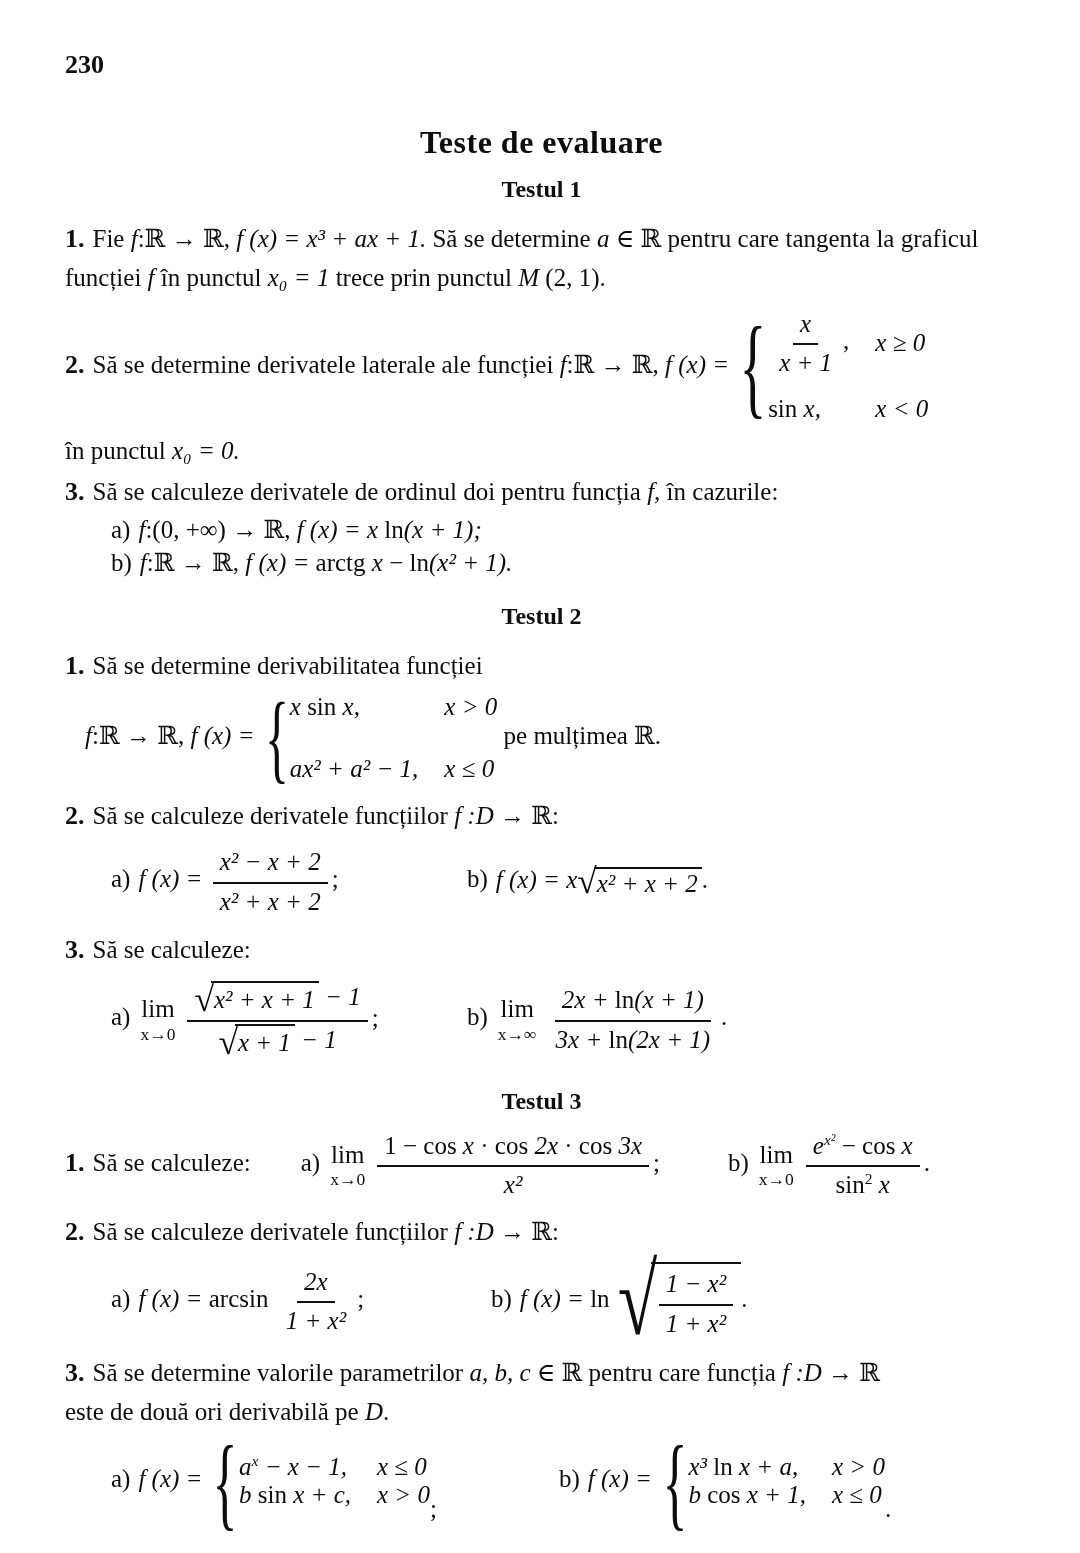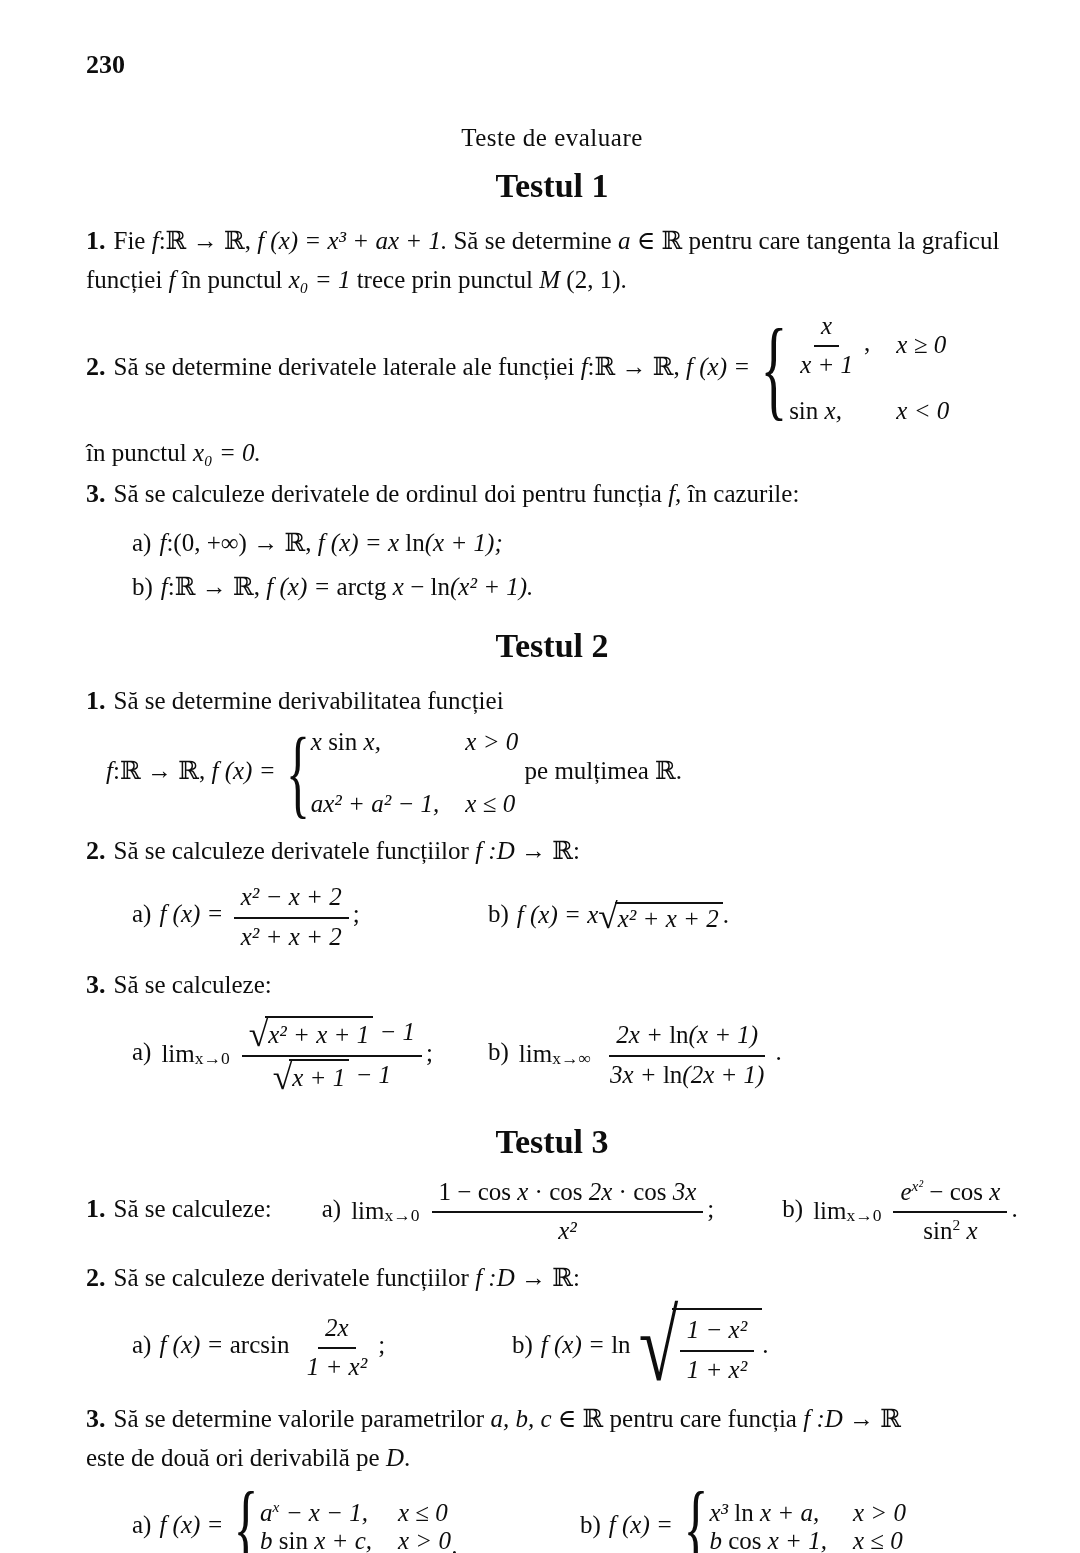--- a/index.html
+++ b/index.html
@@ -2,49 +2,49 @@
 <html><head>
 <meta charset="utf-8">
 <style>
   * { margin:0; padding:0; box-sizing:border-box; }
   html,body { background:#ffffff; }
   body {
     width:1080px; height:1553px; overflow:hidden;
     font-family:"Liberation Serif","DejaVu Serif",serif;
     font-size:25px; color:#0d0d0d;
   }
-  .page { width:1080px; height:1313px; padding:50px 62px 0 86px; }
+  .page { width:1080px; height:1313px; padding:50px 62px 0 65px; }
   .pageno { font-weight:bold; font-size:26px; }
-  .main-title { text-align:center; font-weight:normal; font-size:25px; margin-top:44px; letter-spacing:0.5px; }
-  .test-title { text-align:center; font-weight:bold; font-size:34px; margin-top:15px; margin-bottom:8px; }
+  .main-title { text-align:center; font-weight:bold; font-size:32px; margin-top:44px; letter-spacing:0.5px; }
+  .test-title { text-align:center; font-weight:bold; font-size:24px; margin-top:15px; margin-bottom:8px; }
   p.prob, div.prob { line-height:1.52; margin-top:16px; }
   .disp { white-space:nowrap; }
   .no { font-weight:bold; font-size:26px; margin-right:8px; }
   .lbl { margin-right:8px; }
   .m { font-style:italic; }
   .t, .fn { font-style:normal; }
-  .item { margin-left:46px; margin-top:15px; white-space:nowrap; }
+  .item { margin-left:46px; margin-top:4px; white-space:nowrap; }
   .pair { margin-left:46px; margin-top:10px; white-space:nowrap; }
   .pa, .pb { display:inline-block; vertical-align:middle; white-space:nowrap; }
   .gap { display:inline-block; }
   sup { font-size:0.62em; line-height:0; vertical-align:super; }
   
   .frac { display:inline-flex; flex-direction:column; align-items:center; vertical-align:middle; margin:0 4px; line-height:1.3; }
   .fnum { border-bottom:2px solid #111; padding:1px 7px 3px; display:inline-block; text-align:center; }
   .fden { padding:2px 7px 0; display:inline-block; text-align:left; }
   
   .cases { display:inline-flex; align-items:center; vertical-align:middle; margin-left:2px; }
   .brace { display:inline-block; font-weight:400; line-height:0.78; transform:scaleX(0.5); margin:0 -0.07em 0 -0.1em; }
   .crows { display:inline-grid; grid-template-columns:auto auto; column-gap:26px; align-items:center; margin-left:-4px; }
   .crows.g1 { row-gap:10px; }
   .crows.g2 { row-gap:24px; }
   .crows.g3 { }
   .cexpr, .ccond { white-space:nowrap; }
   
-  .lim { display:inline-flex; align-items:flex-end; vertical-align:middle; margin:0 8px 0 2px; line-height:1.05; }
+  .lim { display:inline-flex; flex-direction:column; align-items:center; vertical-align:middle; margin:0 8px 0 2px; line-height:1.05; }
   .lims { font-size:0.7em; margin-top:2px; }
   
   .sqrt { display:inline-flex; align-items:flex-end; vertical-align:middle; }
   .rad { font-size:1.42em; line-height:0.95; margin-right:-3px; }
   .sqb { border-top:2px solid #111; padding:1px 4px 0 3px; display:inline-block; }
   .sqrt2 { display:inline-flex; align-items:center; vertical-align:middle; margin-left:2px; }
   .rad2 { font-size:100px; line-height:0.8; font-weight:300; transform:scaleX(0.72); display:inline-block; margin:0 -14px 0 -8px; }
   .sqb2 { border-top:2px solid #111; padding:3px 8px 0; display:inline-block; }
   .tail-low { display:inline-block; transform:translateY(30px); }
 </style>

